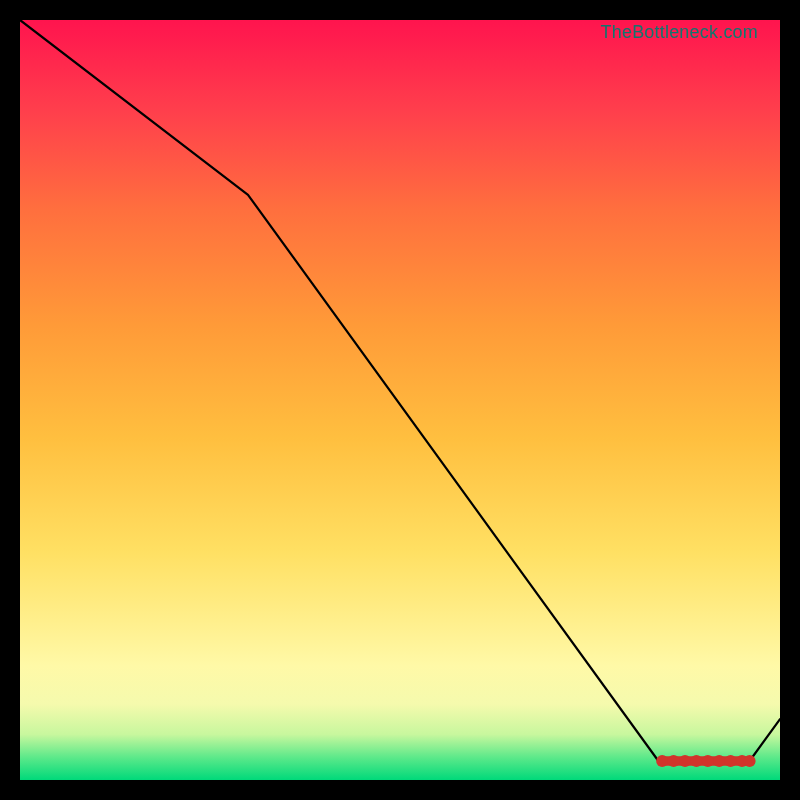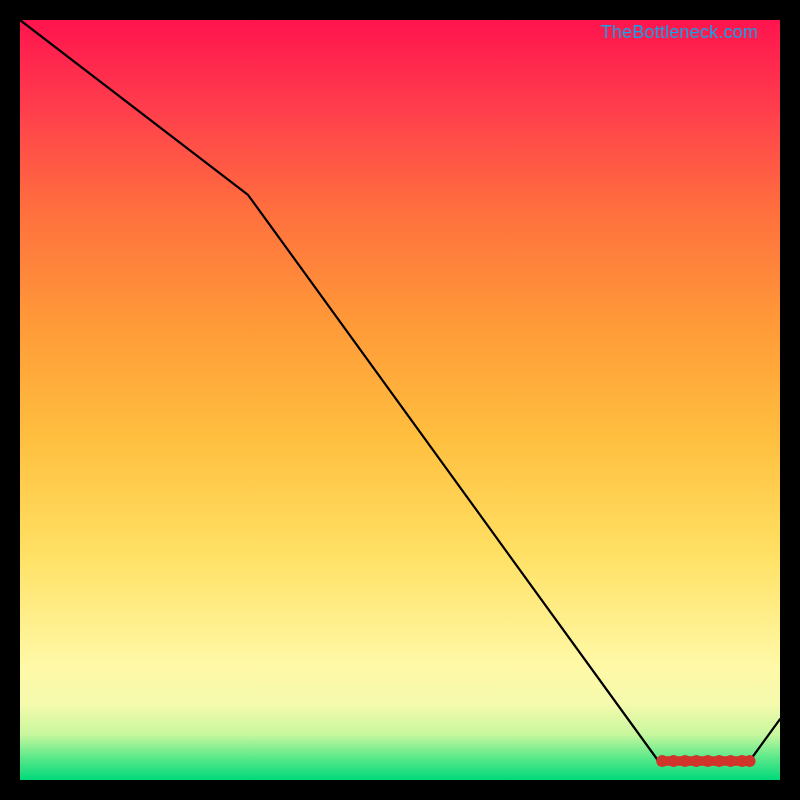--- a/index.html
+++ b/index.html
@@ -18,21 +18,21 @@
     top: 0;
     width: 760px;
     height: 760px;
   }
   .attribution {
     position: absolute;
     right: 22px;
     top: 2px;
     font-family: Arial, Helvetica, sans-serif;
     font-size: 18px;
-    color: #0ea5e9;
+    color: #0f766e;
     letter-spacing: 0.2px;
   }
   .curve {
     position: absolute;
     left: 0;
     top: 0;
     width: 760px;
     height: 760px;
     pointer-events: none;
   }

